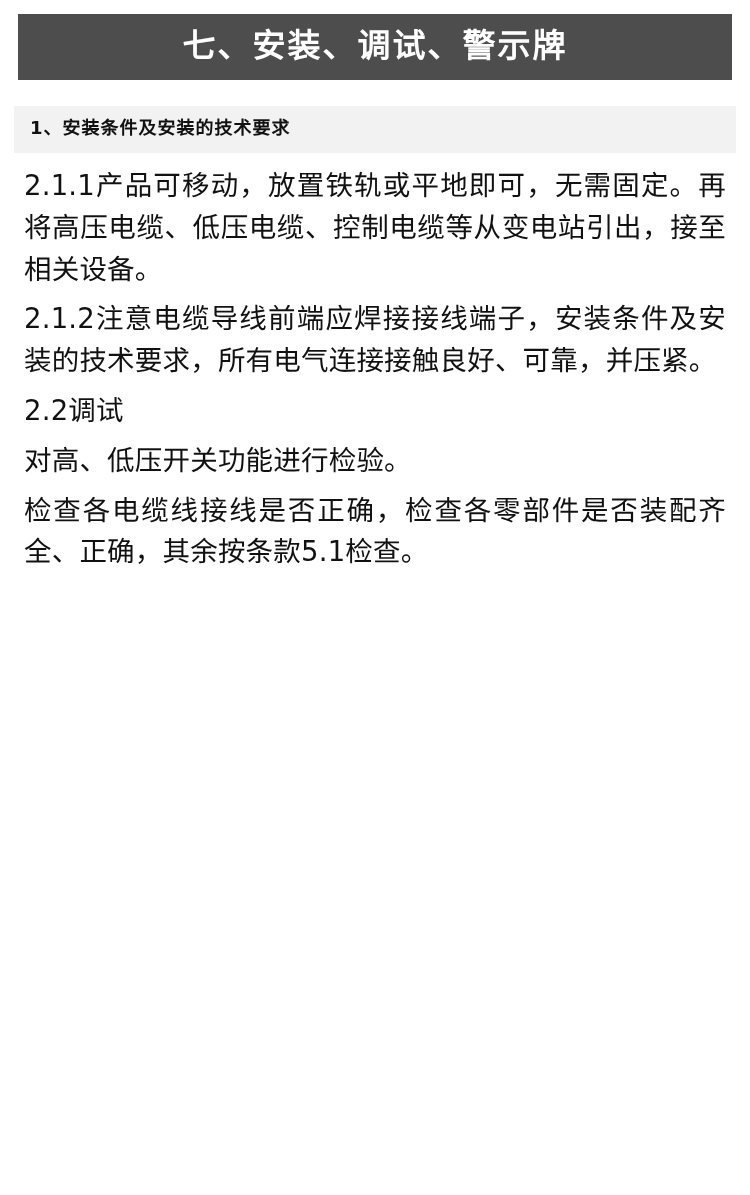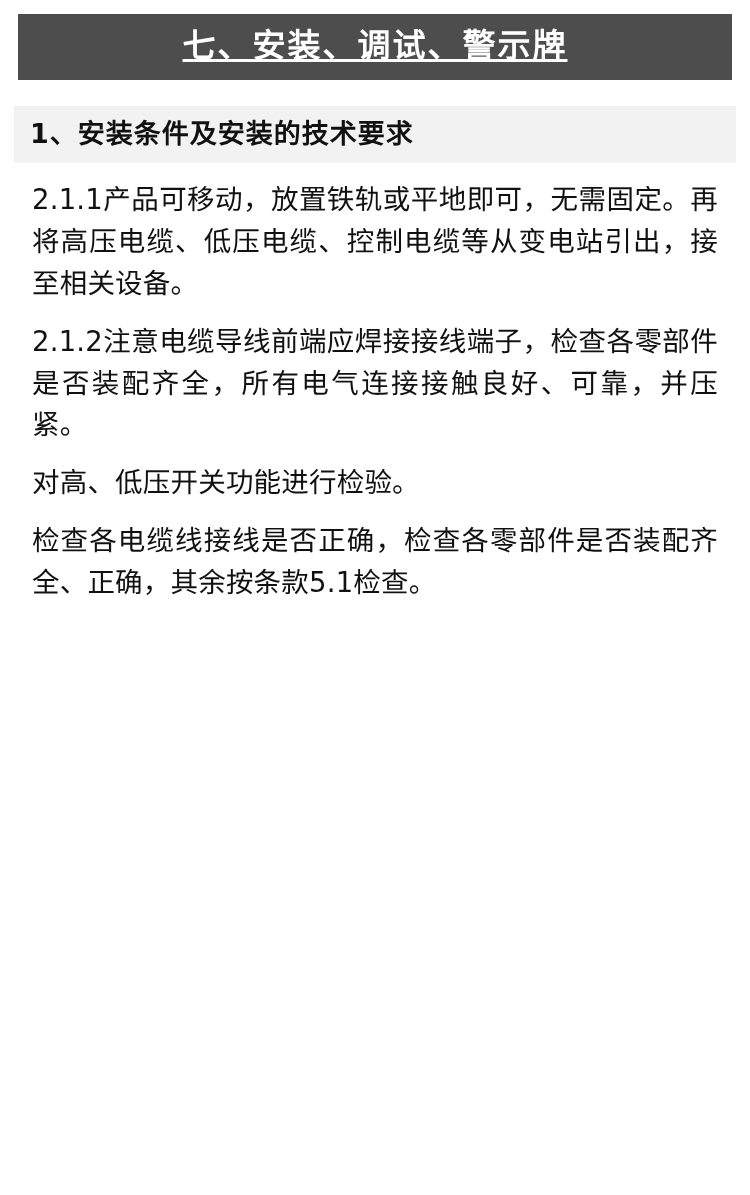--- a/index.html
+++ b/index.html
@@ -21,26 +21,25 @@
   .title-bar {
     margin: 14px 18px 0 18px;
     background: #4d4d4d;
     color: #ffffff;
     text-align: center;
     font-size: 33px;
     font-weight: bold;
     letter-spacing: 2px;
     padding: 14px 0 16px 0;
     line-height: 1.1;
-    text-decoration: underline;
   }
   .section-head {
     margin: 26px 14px 0 14px;
     background: #f2f2f2;
-    font-size: 27px;
+    font-size: 18px;
     font-weight: bold;
     color: #111111;
     padding: 12px 16px 14px 16px;
     line-height: 1.15;
     letter-spacing: 1px;
   }
   .body-text {
     margin: 14px 16px 0 16px;
     font-size: 27.5px;
     line-height: 1.52;
@@ -48,34 +47,35 @@
     letter-spacing: 0.2px;
     text-align: justify;
   }
   .body-text p {
     margin: 0;
   }
   .block-2 {
     margin-top: 12px;
   }
   .block-2 p {
-    margin: 16px;
+    margin: 8px;
   }
 </style>
 </head>
 <body>
 
 <div class="page">
 
   <div class="title-bar">七、安装、调试、警示牌</div>
 
   <div class="section-head">1、安装条件及安装的技术要求</div>
 
 
 
   <div class="body-text block-2">
     <p>2.1.1产品可移动，放置铁轨或平地即可，无需固定。再将高压电缆、低压电缆、控制电缆等从变电站引出，接至相关设备。</p>
-    <p>2.1.2注意电缆导线前端应焊接接线端子，检查各零部件是否装配齐全，所有电气连接接触良好、可靠，并压紧。</p>
+    <p>2.1.2注意电缆导线前端应焊接接线端子，安装条件及安装的技术要求，所有电气连接接触良好、可靠，并压紧。</p>
+    <p>2.2调试</p>
     <p>对高、低压开关功能进行检验。</p>
     <p>检查各电缆线接线是否正确，检查各零部件是否装配齐全、正确，其余按条款5.1检查。</p>
   </div>
 
 </div>
 
 </body></html>

